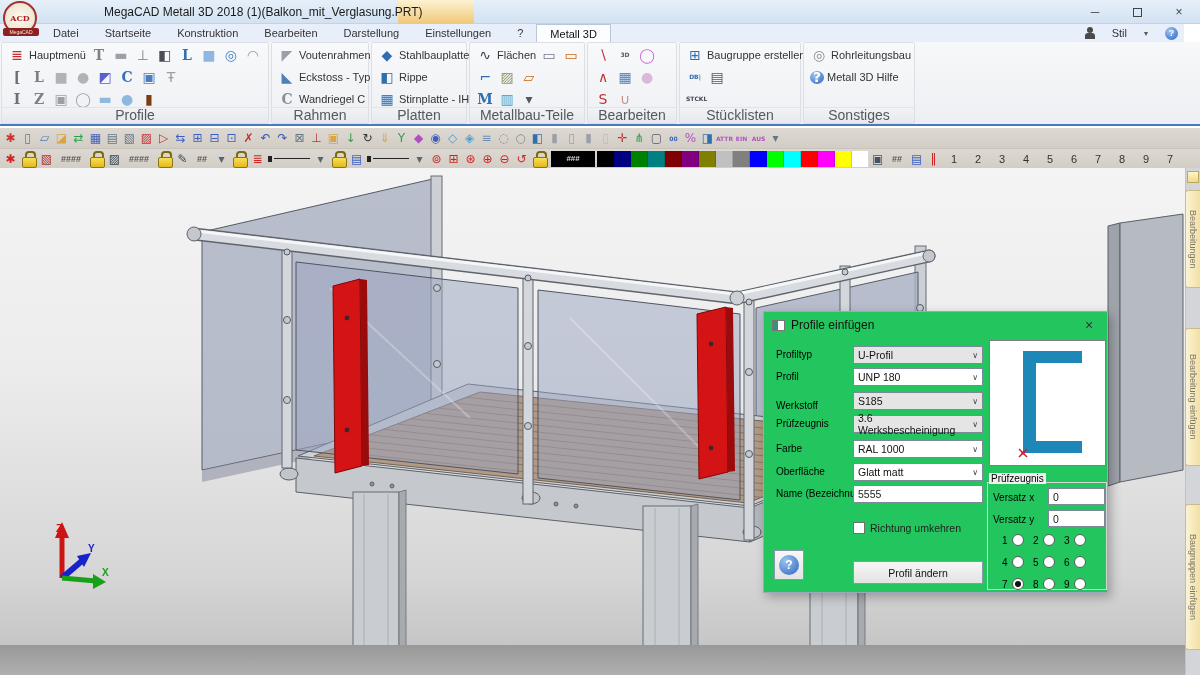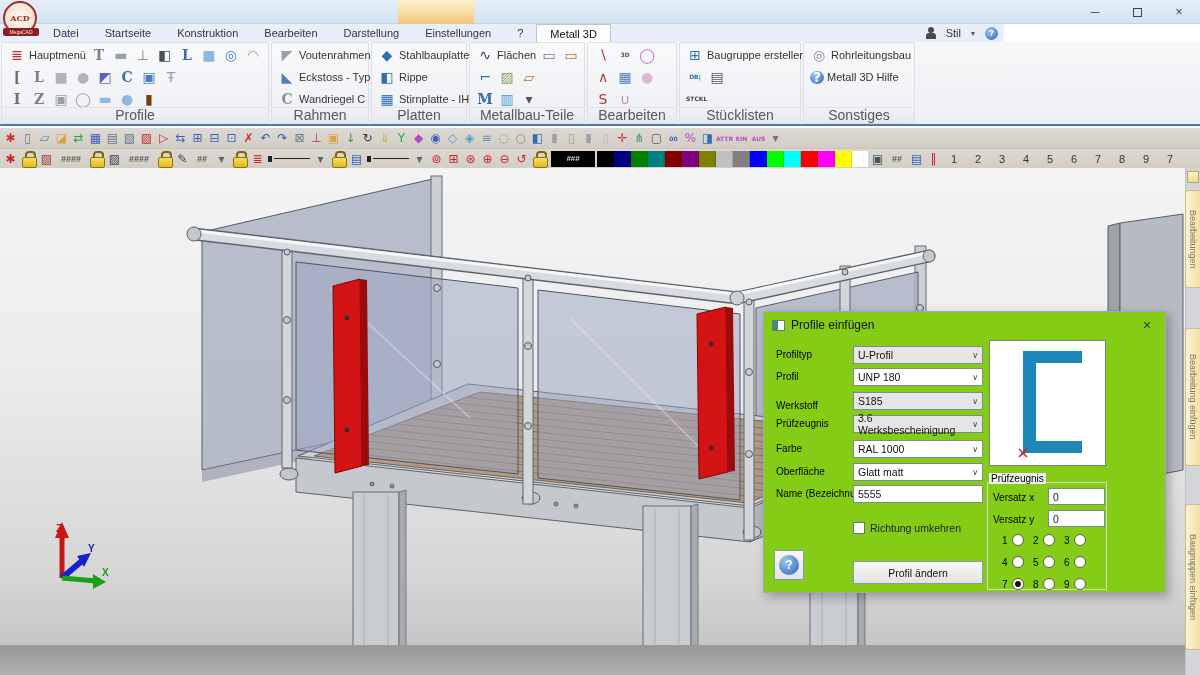--- a/index.html
+++ b/index.html
@@ -16,25 +16,25 @@
   .winbtn { width:42px; height:24px; display:flex; align-items:center; justify-content:center; color:#444; font-size:12px; }
   .maxglyph { width:9px; height:9px; border:1px solid #444; }
   .logo { position:absolute; left:3px; top:1px; width:36px; height:38px; z-index:30; }
   .logo .ring { width:34px; height:34px; border-radius:50%; border:2px solid #a63030;
     background:radial-gradient(#fdf9f0,#e8ddc8); display:flex; align-items:center; justify-content:center;
     color:#b02020; font-weight:bold; font-size:8px; font-family:"DejaVu Serif",serif; }
   .logo .banner { position:absolute; left:0; bottom:3px; width:36px; height:8px; background:#8c1f1f;
     color:#f5e9d2; font-size:5px; text-align:center; line-height:8px; border-radius:2px; }
 
   
-  .menubar { position:absolute; left:0; top:24px; width:1004px; height:18px; background:#e9effa;
+  .menubar { position:absolute; left:0; top:24px; width:1184px; height:18px; background:#e9effa;
     display:flex; align-items:stretch; padding-left:40px; }
   .menu-item { padding:0 13px; line-height:18px; font-size:11px; color:#333; }
   .menu-item.active { background:#fcfdfe; border:1px solid #b9c6d8; border-bottom:none; color:#111; }
-  .menu-right { position:absolute; right:6px; top:0; height:18px; display:flex; align-items:center; gap:10px; }
+  .menu-right { position:absolute; right:6px; top:0; height:18px; display:flex; align-items:center; gap:17px; }
   .person { width:10px; height:12px; position:relative; }
   .person::before { content:""; position:absolute; left:2px; top:0; width:6px; height:6px; border-radius:50%; background:#4a4a4a; }
   .person::after { content:""; position:absolute; left:0; top:6px; width:10px; height:6px; border-radius:3px 3px 0 0; background:#4a4a4a; }
   .stil-label { font-size:11px; color:#333; }
   .mini-caret { font-size:8px; color:#556; }
   .help-round { width:13px; height:13px; border-radius:50%; background:radial-gradient(circle at 35% 30%,#9cc6f0,#2a62c0);
     color:#fff; font-weight:bold; font-size:9px; display:flex; align-items:center; justify-content:center; }
 
   
   .ribbon { position:absolute; left:0; top:42px; width:1200px; height:84px;
@@ -84,21 +84,21 @@
   .side-strip { position:absolute; right:0; top:168px; width:15px; height:507px;
     background:#d3d5d9; border-left:1px solid #bfc2c7; z-index:20; }
   .side-icon { position:absolute; right:1px; top:3px; width:12px; height:12px;
     background:linear-gradient(#fdf6c9,#f0d98a); border:1px solid #b9a95c; }
   .side-tab { position:absolute; right:0; width:15px; writing-mode:vertical-rl;
     background:linear-gradient(90deg,#fbf3d3,#f2e0a4); border:1px solid #cdbc85; border-right:none;
     border-radius:3px 0 0 3px; font-size:9px; color:#7a7468; display:flex; align-items:center; justify-content:center; }
   .stab1 { top:22px; height:98px; } .stab2 { top:160px; height:138px; } .stab3 { top:336px; height:146px; }
 
   
-  .dialog { position:absolute; left:763px; top:311px; width:403px; height:282px; background:#84cc16;
+  .dialog { position:absolute; left:763px; top:311px; width:345px; height:282px; background:#22c55e;
     border:1px solid #9aa9bb; box-shadow:3px 4px 10px rgba(0,0,0,.28); z-index:50; font-size:10.5px; }
   .dlg-title { height:26px; display:flex; align-items:center; gap:6px; padding:0 8px; font-size:12px; color:#111; }
   .dlg-icon { width:13px; height:11px; border:1px solid #777; background:linear-gradient(90deg,#3a8f7d 0 50%,#fff 50% 100%); }
   .dlg-close { margin-left:auto; width:20px; text-align:center; font-size:14px; color:#333; }
   .fld-label { position:absolute; left:12px; font-size:10px; color:#000; }
   .combo { position:absolute; left:89px; width:130px; height:18px; border:1px solid #7a8a99; background:#e5e5e5;
     display:flex; align-items:center; padding:0 4px; font-size:10.5px; color:#111; }
   .combo.white { background:#fff; }
   .combo .chev { margin-left:auto; color:#444; font-size:8px; }
   .tinput { position:absolute; left:89px; width:130px; height:18px; border:1px solid #7a8a99; background:#fff;
@@ -120,20 +120,21 @@
     display:flex; align-items:center; justify-content:center; font-size:10.5px; color:#111; }
   .help-btn { left:10px; top:238px; width:30px; height:30px; }
   .help-btn .help-round { width:20px; height:20px; font-size:12px; }
   .change-btn { left:89px; top:249px; width:130px; height:23px; }
 </style>
 </head>
 <body>
 
 <div class="titlebar">
   <div class="tab-glow"></div>
+  <div class="title-text">MegaCAD Metall 3D 2018 (1)(Balkon_mit_Verglasung.PRT)</div>
   <div class="winbtns">
     <div class="winbtn">─</div>
     <div class="winbtn">
         <span class="maxglyph"></span>
       </div>
     <div class="winbtn">×</div>
   </div>
 </div>
 <div class="logo">
   <div class="ring">ACD</div>

